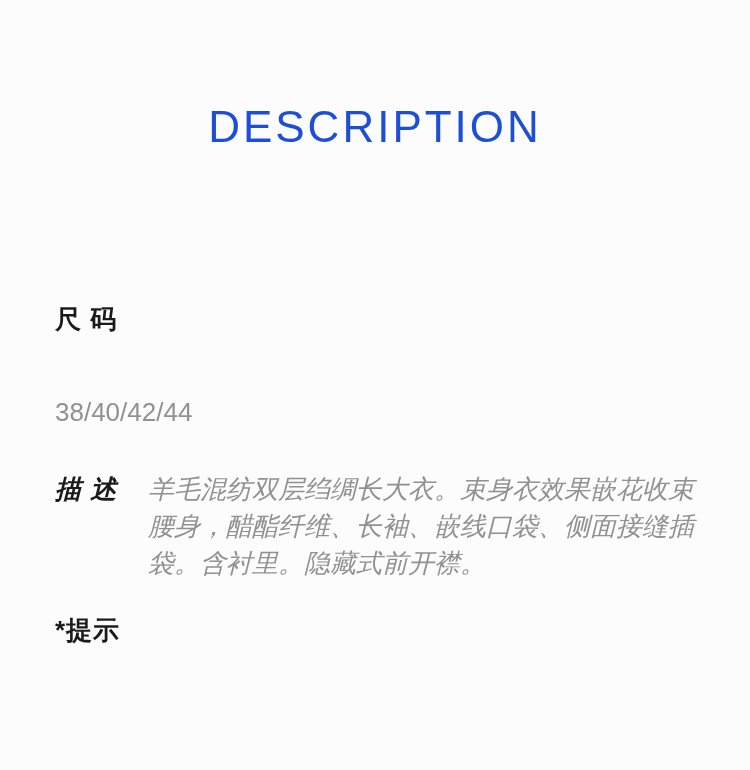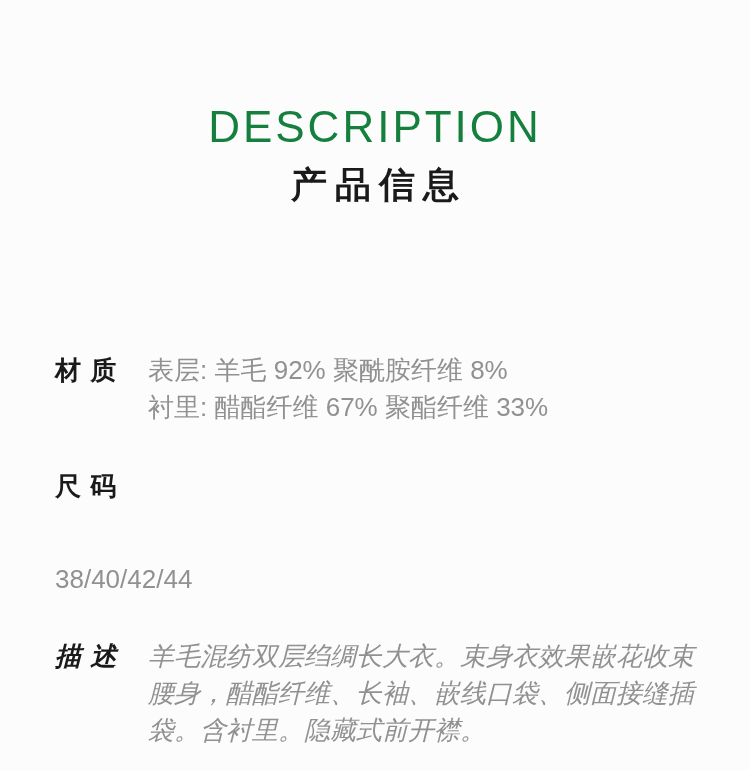--- a/index.html
+++ b/index.html
@@ -18,21 +18,21 @@
     position: relative;
   }
   .header { text-align: center; }
   .title {
     margin: 0;
     padding-top: 102px;
     font-size: 44px;
     font-weight: 400;
     letter-spacing: 3px;
     line-height: 1.15;
-    color: #15803d;
+    color: #1d4ed8;
   }
   .subtitle {
     margin: 12px 0 0 0;
     padding-left: 8px; 
     font-size: 36px;
     font-weight: 700;
     letter-spacing: 8px;
     line-height: 1.1;
     color: #1a1a1a;
   }
@@ -65,32 +65,24 @@
   }
   .spec-value p { margin: 0; }
 </style>
 </head>
 <body>
 
 <div class="page">
 
   <header class="header">
     <h1 class="title">DESCRIPTION</h1>
-    <h2 class="subtitle">产品信息</h2>
   </header>
 
   <main class="specs">
 
-    <div class="spec-row material">
-      <div class="spec-label">材 质</div>
-      <div class="spec-value">
-        <p>表层: 羊毛 92% 聚酰胺纤维 8%</p>
-        <p>衬里: 醋酯纤维 67% 聚酯纤维 33%</p>
-      </div>
-    </div>
 
     <div class="spec-row size">
       <div class="spec-label">尺 码</div>
       <div class="spec-value">
         <p>38/40/42/44</p>
       </div>
     </div>
 
     <div class="spec-row description">
       <div class="spec-label">描 述</div>

